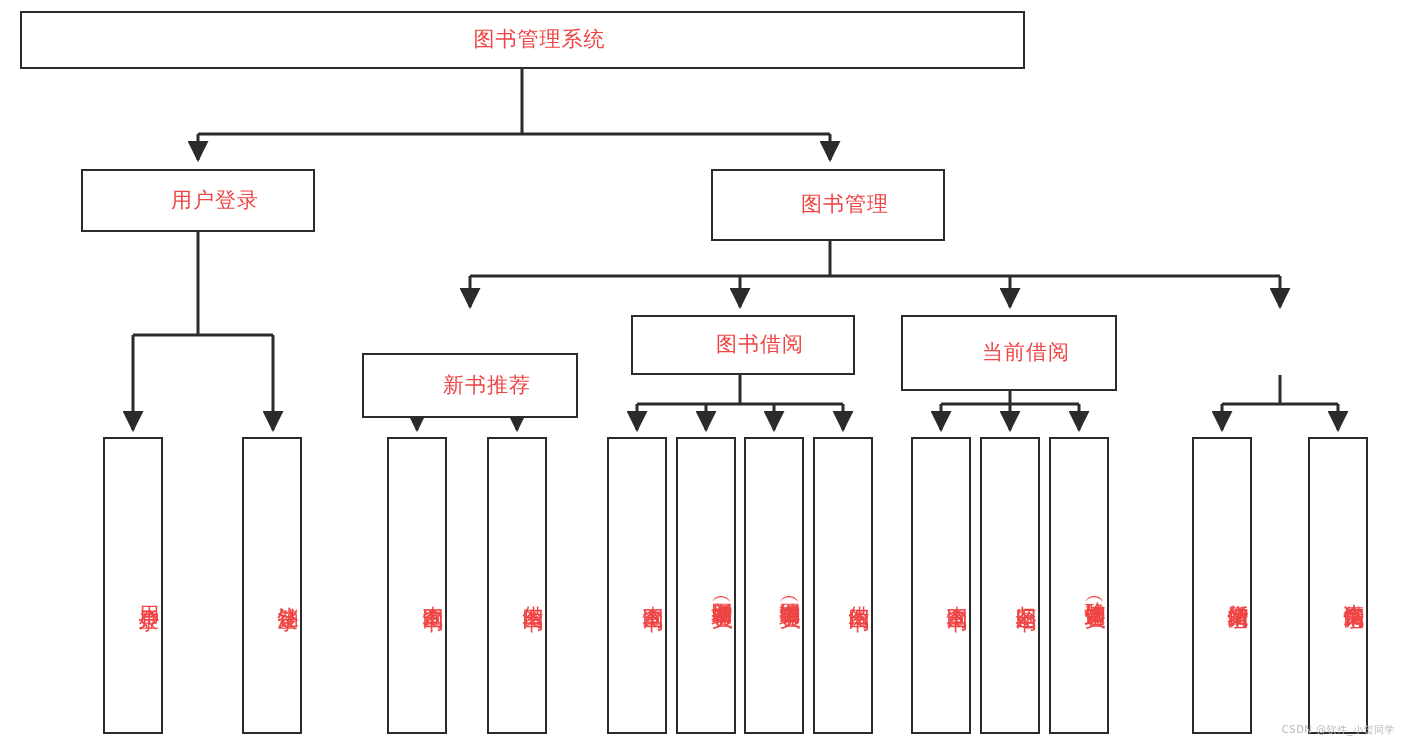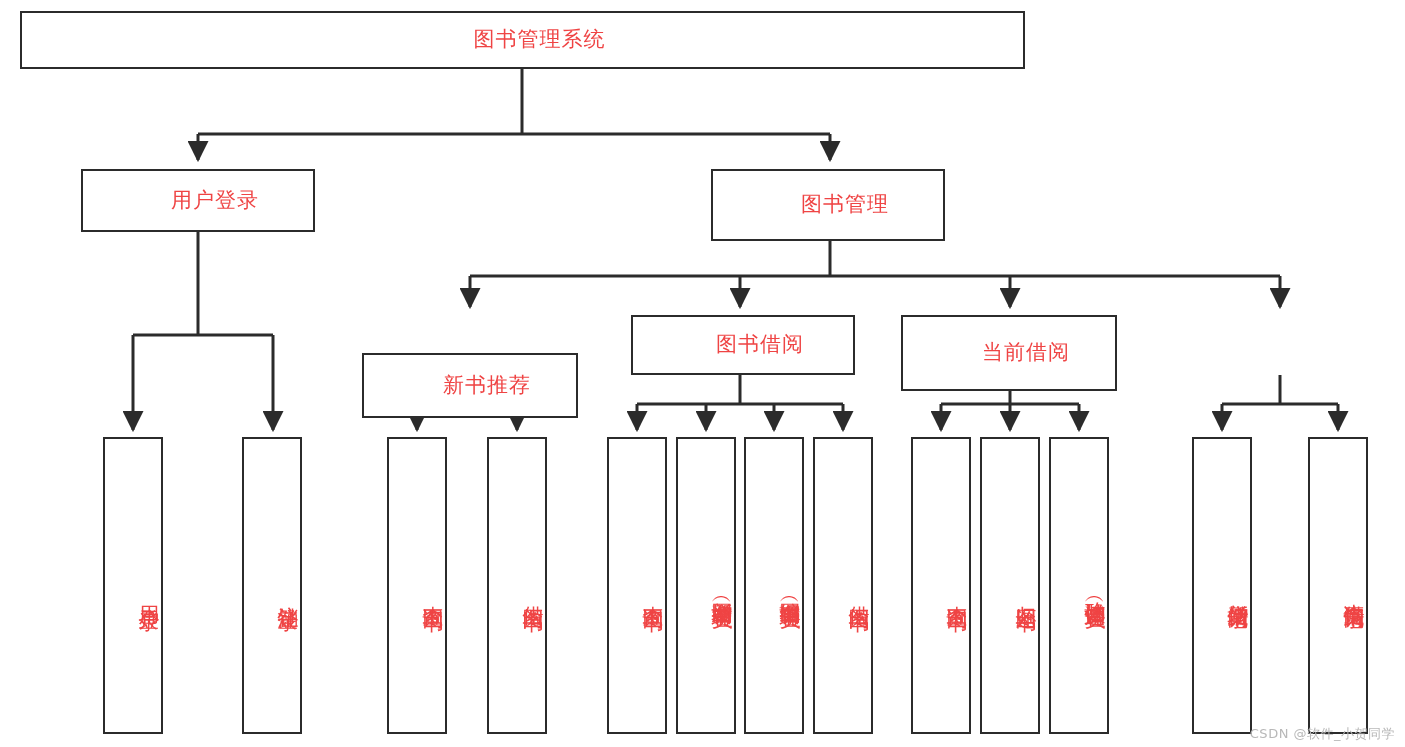--- a/index.html
+++ b/index.html
@@ -54,22 +54,22 @@
     padding-top: 8px;
     letter-spacing: 1px;
   }
   .label {
     white-space: pre;
     display: block;
   }
   #watermark {
     position: absolute;
     right: 10px;
-    bottom: 4px;
-    font-size: 13px;
+    bottom: 10px;
+    font-size: 10px;
     color: #b8b8b8;
     letter-spacing: 0.5px;
     white-space: nowrap;
   }
 </style>
 </head>
 <body>
 
 <div id="canvas">
 

